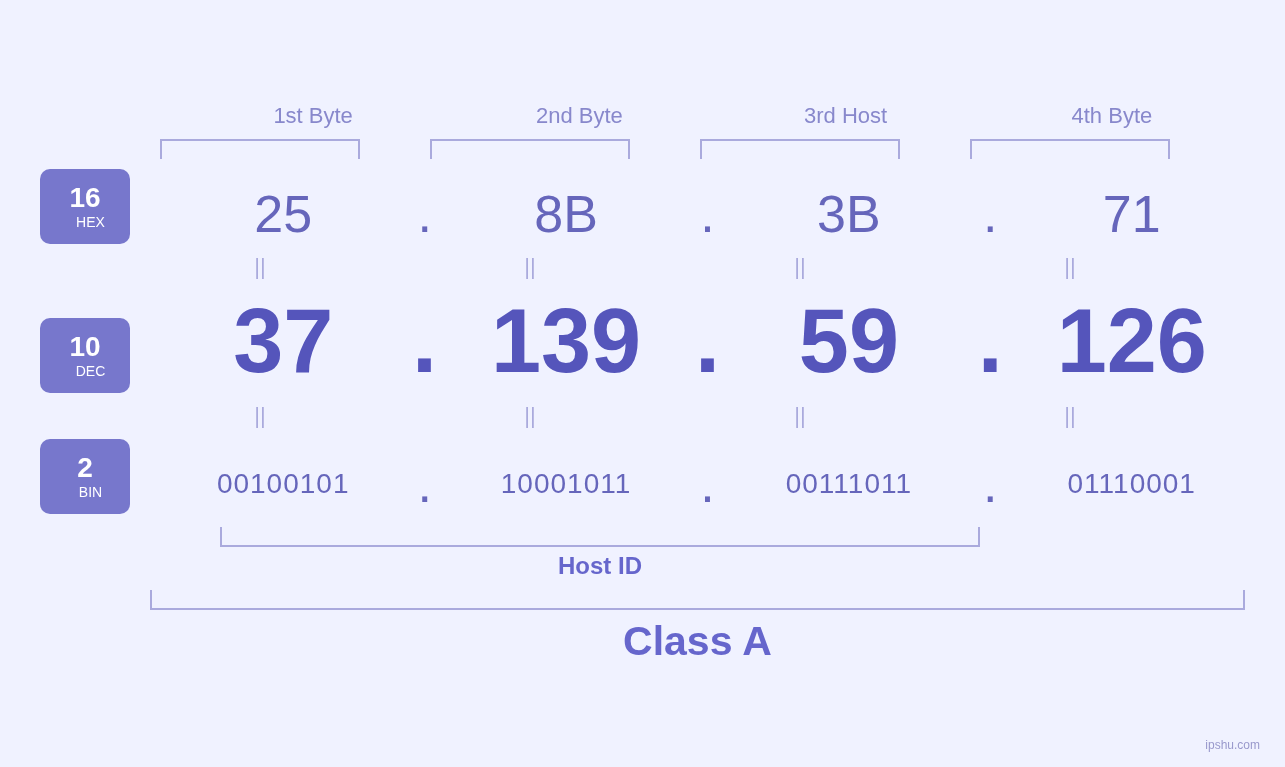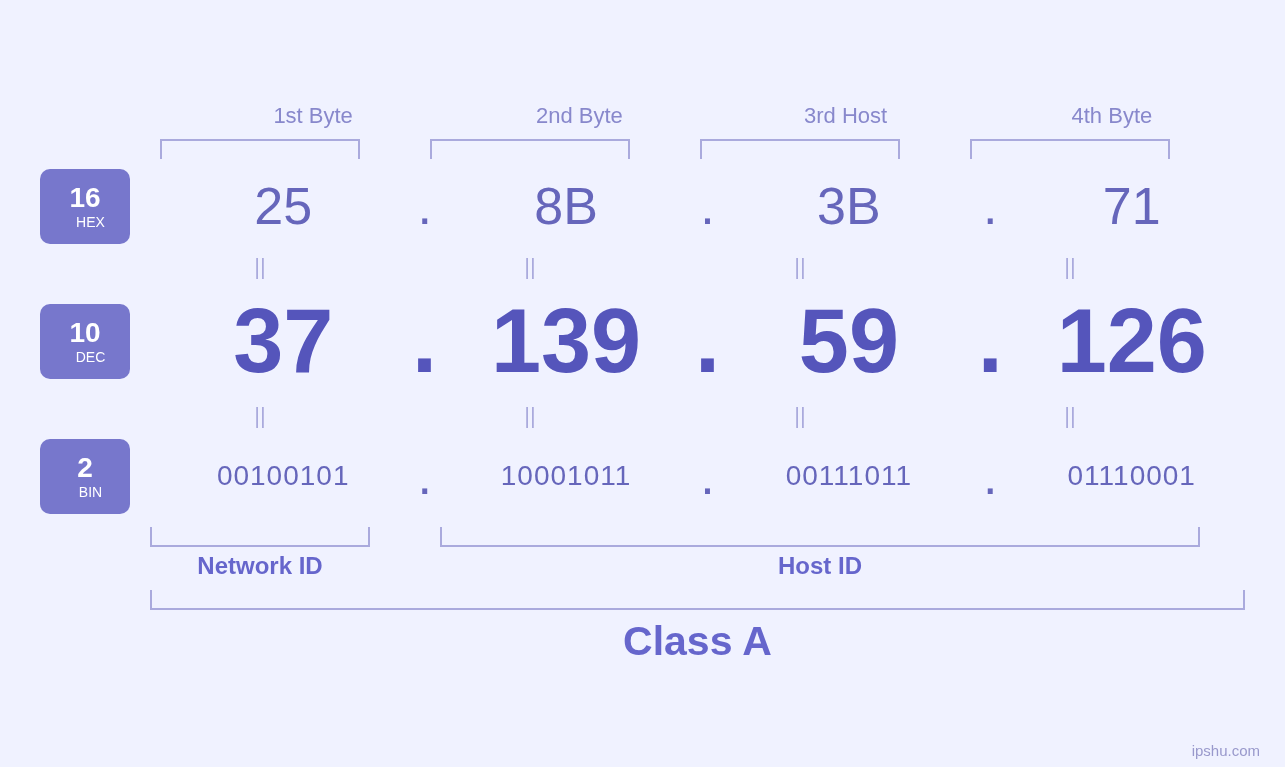--- a/index.html
+++ b/index.html
@@ -40,21 +40,21 @@
 
     .byte-header {
       color: #8888cc;
       font-size: 22px;
       width: 200px;
       text-align: center;
     }
 
     .row {
       display: flex;
-      align-items: center;
+      align-items: flex-end;
       width: 100%;
       margin: 5px 0;
       gap: 20px;
     }
 
     .base-badge {
       width: 90px;
       height: 75px;
       border-radius: 10px;
       background-color: #7777cc;
@@ -193,24 +193,24 @@
     }
 
     .class-label {
       color: #6666cc;
       font-size: 41px;
       font-weight: bold;
     }
 
     .watermark {
       position: absolute;
-      bottom: 8px;
+      bottom: 15px;
       right: 25px;
       color: #9999cc;
-      font-size: 15px;
+      font-size: 12px;
       margin-top: 32px;
     }
 
     .top-brackets-row {
       display: flex;
       width: 100%;
       padding-left: 110px;
       margin-bottom: 5px;
     }
 
@@ -309,24 +309,20 @@
       <div class="dot">.</div>
       <div class="byte-value bin-value">10001011</div>
       <div class="dot">.</div>
       <div class="byte-value bin-value">00111011</div>
       <div class="dot">.</div>
       <div class="byte-value bin-value">01110001</div>
     </div>
   </div>
 
   <div style="display:flex; width:100%; padding-left:110px; margin-top:8px; align-items:flex-start;">
-    <div class="network-id-section">
-      <div class="network-id-bracket"></div>
-      <div class="network-id-label">Network ID</div>
-    </div>
     <div style="width:50px;"></div>
     <div class="host-id-section">
       <div class="host-id-bracket"></div>
       <div class="host-id-label">Host ID</div>
     </div>
   </div>
 
   <div class="class-section">
     <div class="class-bracket"></div>
     <div class="class-label">Class A</div>

